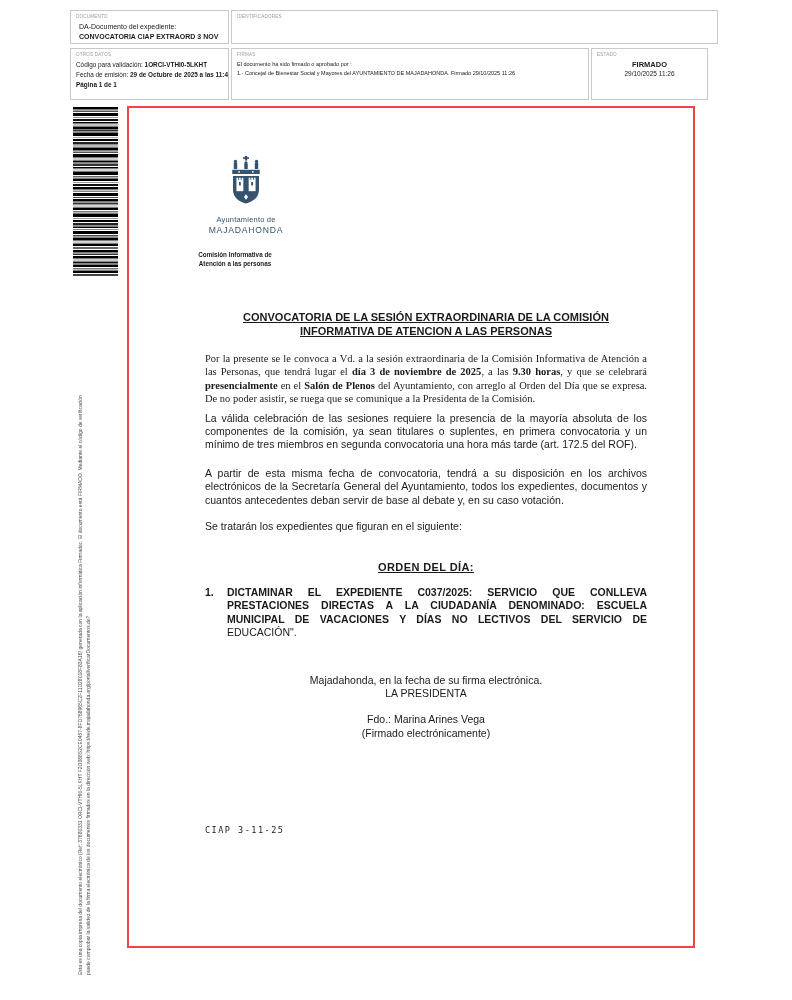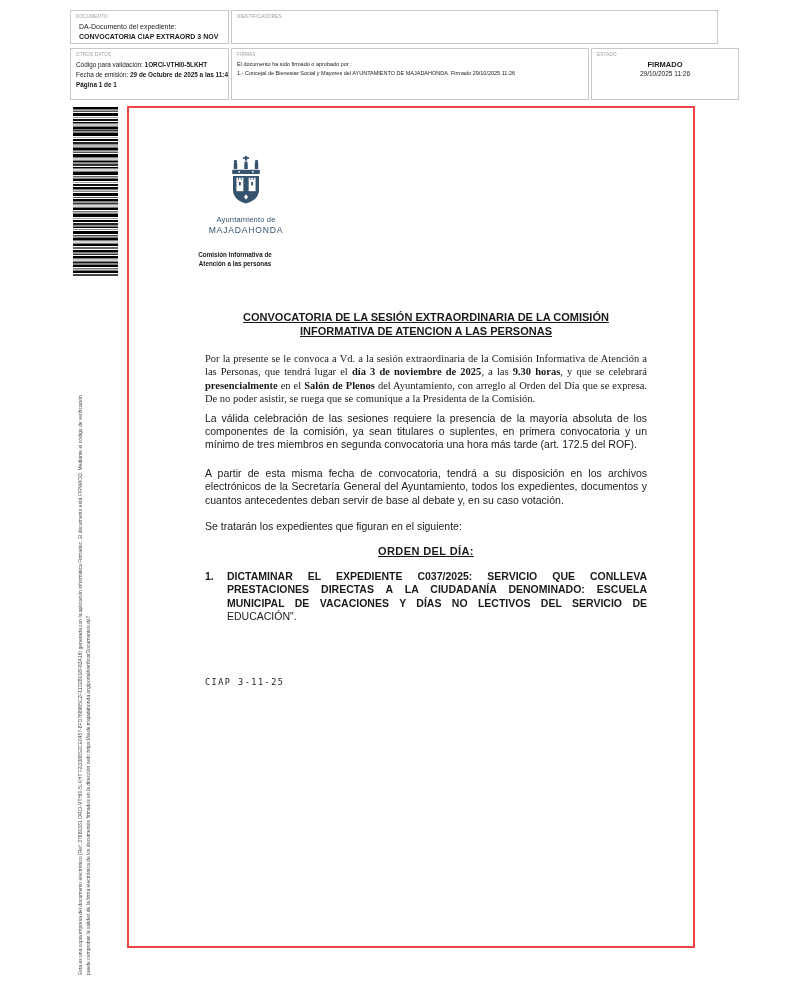--- a/index.html
+++ b/index.html
@@ -10,21 +10,21 @@
   
   .meta-box { position:absolute; border:1px solid #c9c9c9; background:#fff; padding:3px 5px; overflow:hidden; }
   .meta-label { font-size:4.6px; color:#9a9a9a; letter-spacing:.2px; margin-bottom:3px; }
   .box-documento { left:70px; top:10px; width:159px; height:34px; }
   .box-documento .val { font-size:7px; line-height:9.5px; padding-left:3px; }
   .box-identificadores { left:231px; top:10px; width:487px; height:34px; }
   .box-otros { left:70px; top:48px; width:159px; height:52px; }
   .box-otros .line { font-size:6.4px; line-height:10px; white-space:nowrap; }
   .box-firmas { left:231px; top:48px; width:358px; height:52px; }
   .box-firmas .line { font-size:5.5px; line-height:8.5px; white-space:nowrap; }
-  .box-estado { left:591px; top:48px; width:148px; height:52px; text-align:center; }
+  .box-estado { left:591px; top:48px; width:117px; height:52px; text-align:center; }
   .box-estado .meta-label { text-align:left; }
   .estado-status { font-size:7.5px; font-weight:bold; margin-top:2px; }
   .estado-date { font-size:6.5px; margin-top:1px; }
 
   
   .barcode { position:absolute; left:73px; top:107px; }
   .vertical-text { position:absolute; left:77px; top:975px; width:690px; height:17px;
     transform:rotate(-90deg); transform-origin:0 0; }
   .vertical-text div { font-size:5px; line-height:7.5px; color:#4a4a4a; white-space:nowrap; }
 
@@ -39,32 +39,32 @@
     font-size:6.3px; font-weight:bold; line-height:9px; }
 
   .content { position:absolute; left:76px; right:46px; top:202px; font-size:10.5px; line-height:13.4px; }
   .doc-title { text-align:center; font-weight:bold; font-size:11px; line-height:14px;
     text-decoration:underline; }
   .para { text-align:justify; }
   .p1 { margin-top:14px;font-family:Liberation Serif, serif; }
   .p2 { margin-top:6px; }
   .p3 { margin-top:15px; }
   .intro { margin-top:13px; text-align:left; }
-  .orden-title { margin-top:12px; text-align:center; font-weight:bold; font-size:11px;
+  .orden-title { margin-top:28px; text-align:center; font-weight:bold; font-size:11px;
     text-decoration:underline; letter-spacing:.4px; }
   .agenda-item { margin-top:11px; display:flex; }
   .agenda-num { width:22px; font-weight:bold; flex:none; }
   .agenda-text { flex:1; text-align:justify; font-weight:bold; }
   .agenda-text .b { font-weight:bold; }
   .agenda-text span:not(.b) { font-weight:normal; }
 
   .signature { margin-top:34px; text-align:center; }
   .sig-fdo { margin-top:13px; }
 
-  .footer-code { margin-top:52px; font-family:"DejaVu Sans Mono", monospace;
+  .footer-code { margin-top:84px; font-family:"DejaVu Sans Mono", monospace;
     font-size:8.5px; letter-spacing:1.5px; }
 </style>
 </head>
 <body>
 
 <div class="meta-box box-documento">
   <div class="meta-label">DOCUMENTO</div>
   <div class="val"><span>DA-Documento del expediente: </span><span class="b">CONVOCATORIA CIAP EXTRAORD 3 NOV 25</span></div>
 </div>
 
@@ -211,17 +211,23 @@
     <div class="para p3">A partir de esta misma fecha de convocatoria, tendrá a su disposición en los archivos electrónicos de la Secretaría General del Ayuntamiento, todos los expedientes, documentos y cuantos antecedentes deban servir de base al debate y, en su caso votación.</div>
 
     <div class="intro">Se tratarán los expedientes que figuran en el siguiente:</div>
     <div class="orden-title">ORDEN DEL DÍA:</div>
 
     <div class="agenda-item">
       <div class="agenda-num">1.</div>
       <div class="agenda-text"><span class="b">DICTAMINAR EL EXPEDIENTE C037/2025: SERVICIO QUE CONLLEVA PRESTACIONES DIRECTAS A LA CIUDADANÍA DENOMINADO: ESCUELA MUNICIPAL DE VACACIONES Y DÍAS NO LECTIVOS DEL SERVICIO DE </span><span>EDUCACIÓN".</span></div>
     </div>
 
+    <div class="signature">
+      <div>Majadahonda, en la fecha de su firma electrónica.</div>
+      <div>LA PRESIDENTA</div>
+      <div class="sig-fdo">Fdo.: Marina Arines Vega</div>
+      <div>(Firmado electrónicamente)</div>
+    </div>
 
     <div class="footer-code">CIAP 3-11-25</div>
   </div>
 
 </div>
 
 </body></html>

